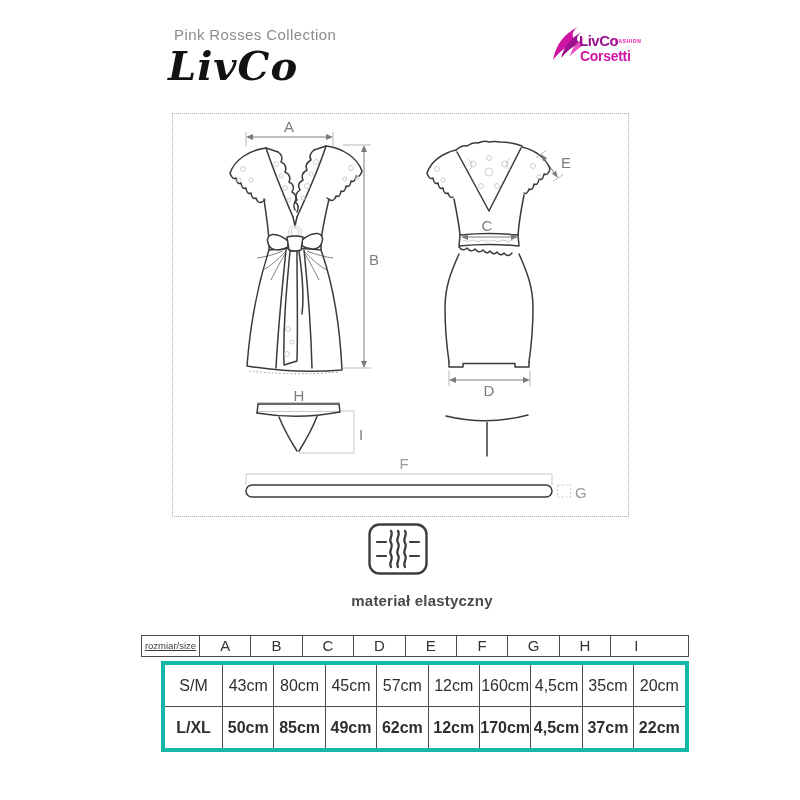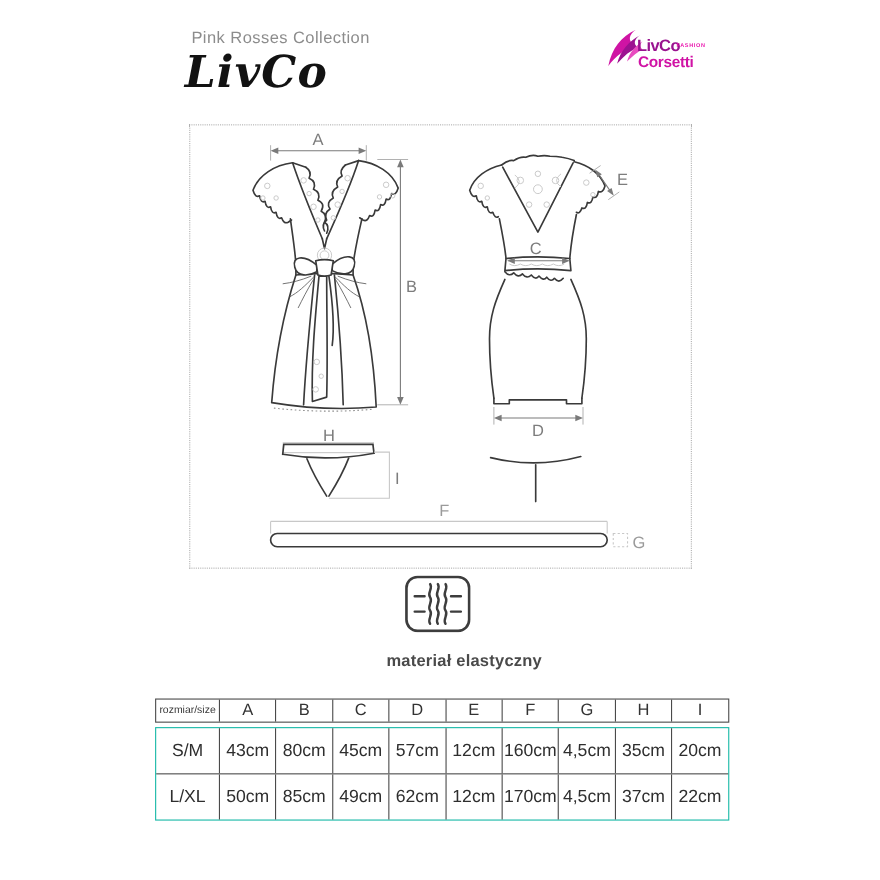--- a/index.html
+++ b/index.html
@@ -13,25 +13,25 @@
   .diagram-box{left:172px;top:113px;width:455px;height:402px;border:1.5px dotted #b0b0b0;}
   .care-icon{left:368px;top:523px;}
   .mat-line{left:0;width:800px;text-align:center;font-weight:bold;color:#4a4a4a;
             font-size:15px;letter-spacing:.2px;padding-left:22px;}
   .mat-pl{top:592px;} .mat-en{top:609px;}
   .size-table{left:141px;top:635px;color:#333;}
   .thead,.trow{display:grid;grid-template-columns:57px repeat(9,51.4px);}
   .thead{border:1px solid #4a4a4a;}
   .thead>div{height:20px;line-height:20px;text-align:center;font-size:15px;}
   .thead>div:not(:first-child){border-left:1px solid #4a4a4a;}
-  .corner-cell{font-size:9.5px !important;color:#3a3a3a;}
-  .tbody{border:1px solid #14b8a6;margin-top:4px;}
+  .corner-cell{font-size:9.5px !important;color:#3a3a3a;text-decoration:underline;}
+  .tbody{border:4px solid #14b8a6;margin-top:4px;margin-left:20px;}
   .trow>div{height:41px;line-height:41px;text-align:center;font-size:16px;color:#2e2e2e;}
   .trow>div:not(:first-child){border-left:1px solid #4a4a4a;}
-  .trow+.trow{border-top:1px solid #4a4a4a;}
+  .trow+.trow{border-top:1px solid #4a4a4a;font-weight:bold;}
   svg text{font-family:"Liberation Sans",sans-serif;}
   .dimlbl{fill:#7d7d7d;font-size:15px;}
   .dimlbl2{fill:#9a9a9a;font-size:15px;}
   .art{stroke:#3a3a3a;stroke-width:1.5;fill:none;stroke-linecap:round;stroke-linejoin:round;}
   .artf{stroke:#3a3a3a;stroke-width:1.5;fill:#ffffff;stroke-linejoin:round;}
   .thin{stroke:#4a4a4a;stroke-width:.7;fill:none;}
   .lace{stroke:#c9c9c9;stroke-width:.9;fill:none;}
   .dim{stroke:#7a7a7a;stroke-width:1;fill:none;}
   .dimh{fill:#7a7a7a;stroke:none;}
   .tick{stroke:#9a9a9a;stroke-width:.7;fill:none;}

